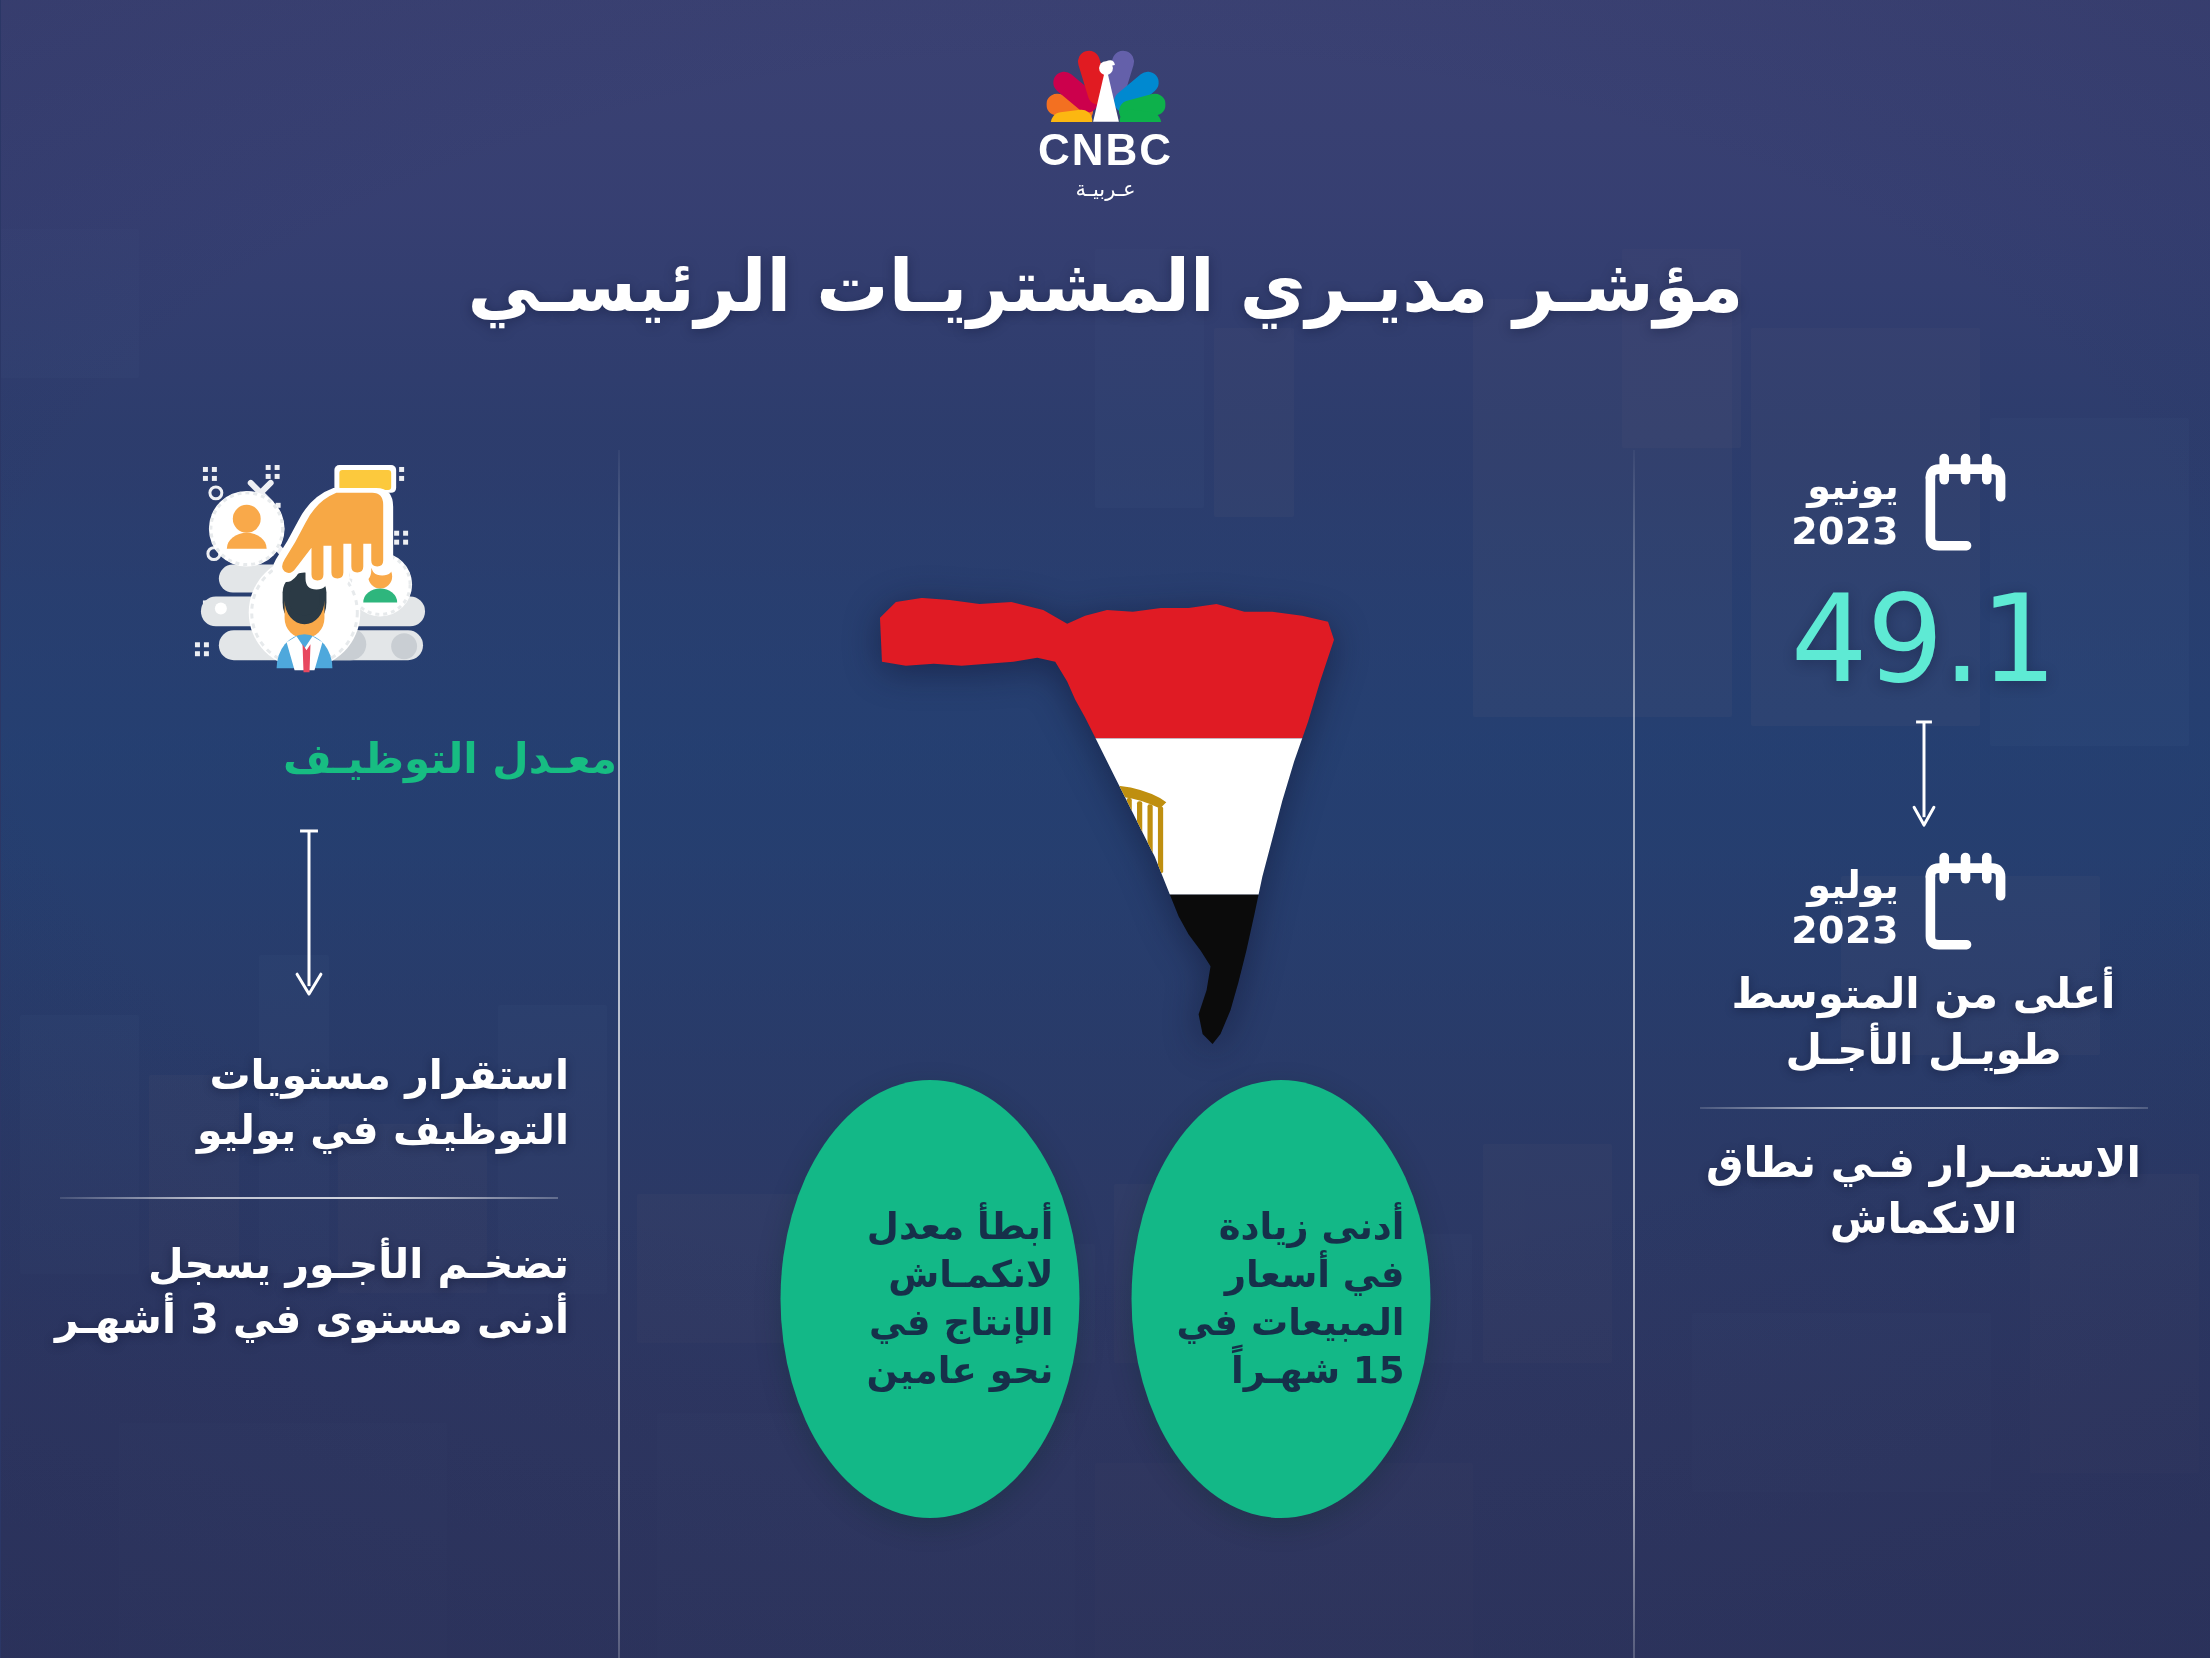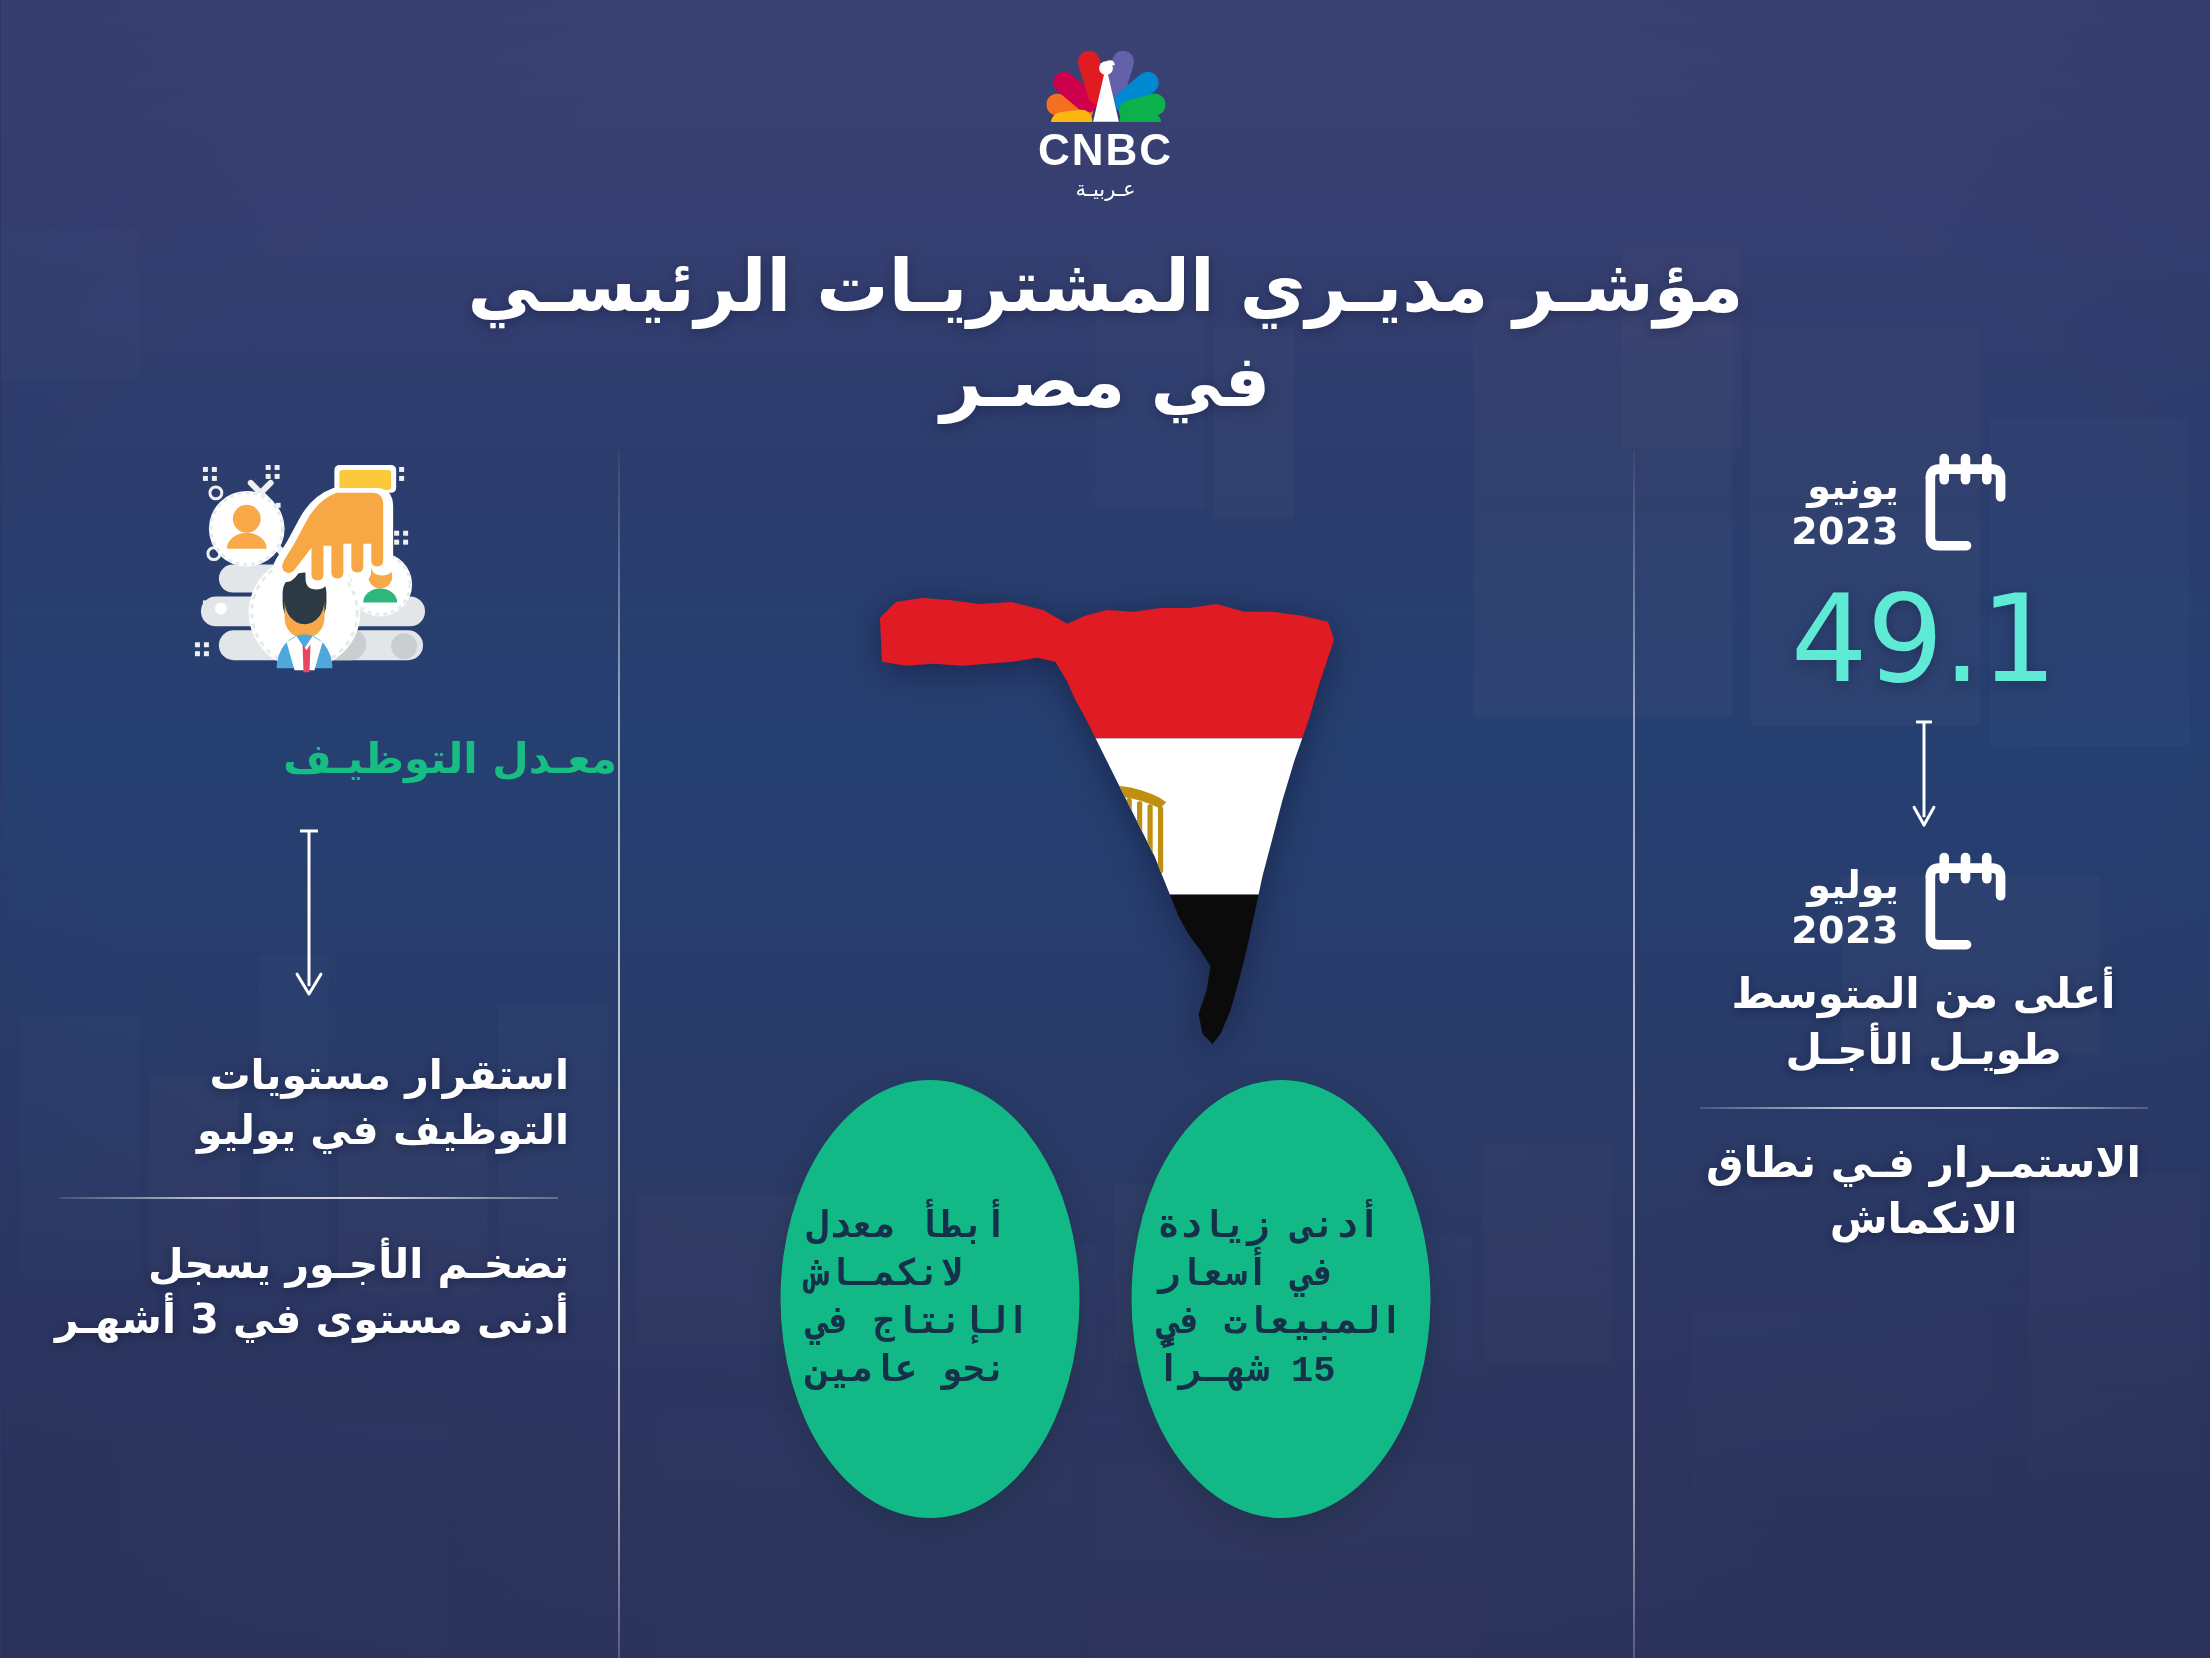--- a/index.html
+++ b/index.html
@@ -132,21 +132,21 @@
     display:flex;justify-content:center;gap:52px;
   }
   .bubble{
     width:299px;height:438px;border-radius:50%;
     background:#13b887;
     display:flex;align-items:center;justify-content:center;
     box-shadow:0 8px 26px rgba(6,40,32,.25);
   }
   .bubble-txt{
     color:#16304a;font-weight:bold;font-size:37px;line-height:1.30;
-    text-align:left;direction:rtl;padding:0 26px;letter-spacing:0.3px;font-family:Liberation Mono, monospace;
+    text-align:right;direction:rtl;padding:0 26px;letter-spacing:0.3px;
   }
 
   
   .col-right{
     position:absolute;right:0;top:450px;width:575px;z-index:5;
     direction:rtl;text-align:center;
   }
   .date-row{
     display:flex;align-items:center;justify-content:center;
     gap:8px;padding-right:32px;
@@ -242,21 +242,20 @@
         <circle cx="0" cy="-50" r="7" fill="#ffffff"></circle>
         <path d="M0,-57 q8,-3 9,4 q-5,2 -9,-4z" fill="#ffffff"></path>
       </g>
     </svg>
     <div class="logo-cnbc">CNBC</div>
     <div class="logo-ar">عـربيـة</div>
   </div>
 
   <div class="title">
     <span>مؤشـر مديـري المشتريـات الرئيسـي</span>
-    <span class="l2">في مصـر</span>
   </div>
 
   <div class="vdiv left"></div>
   <div class="vdiv right"></div>
 
   <div class="col-left">
 
     <svg class="illus" viewBox="0 0 300 250">
 
       <g fill="#ffffff" opacity=".92">

